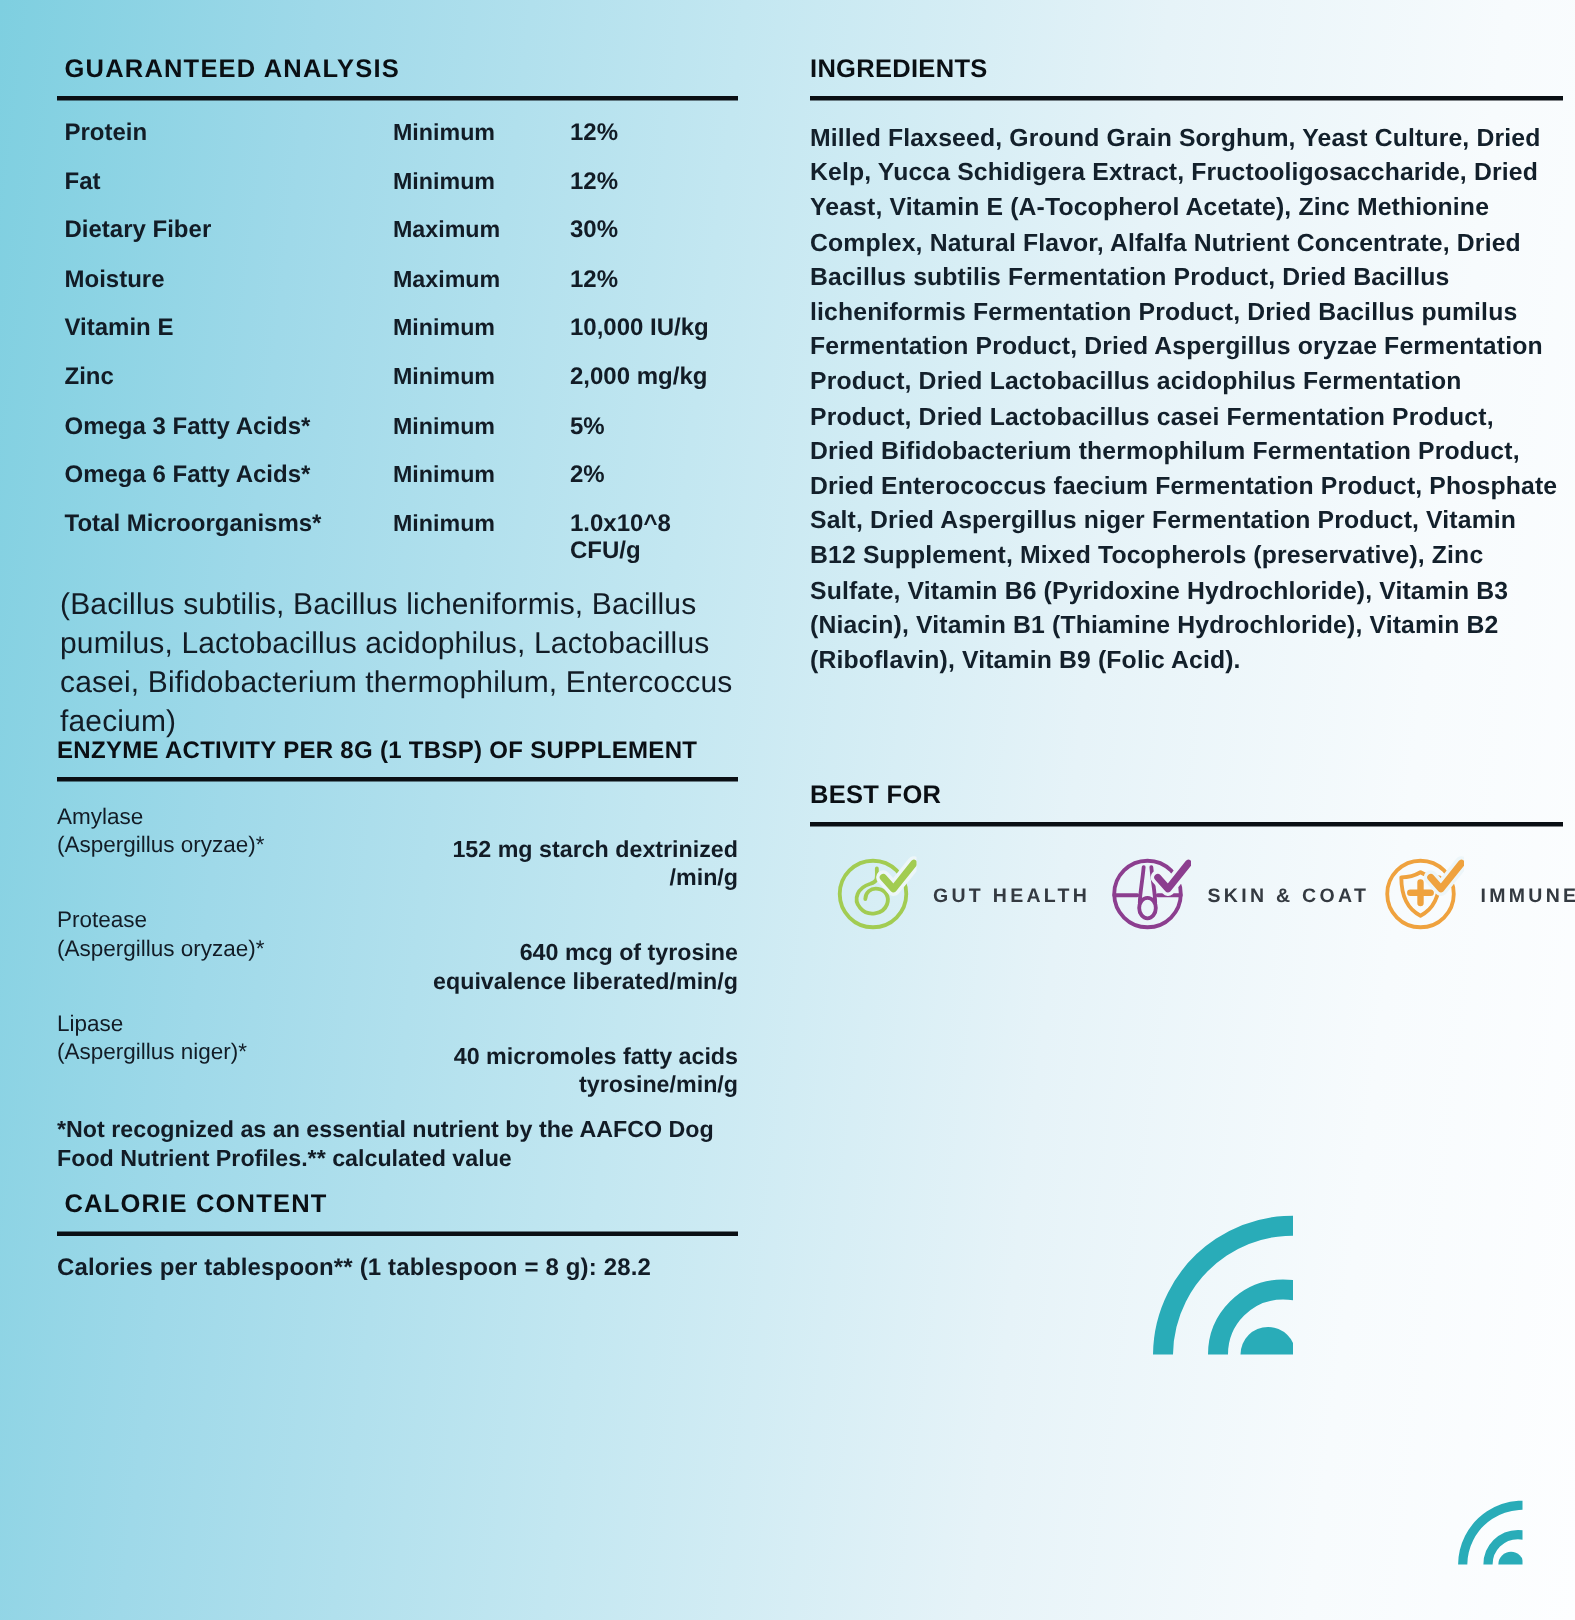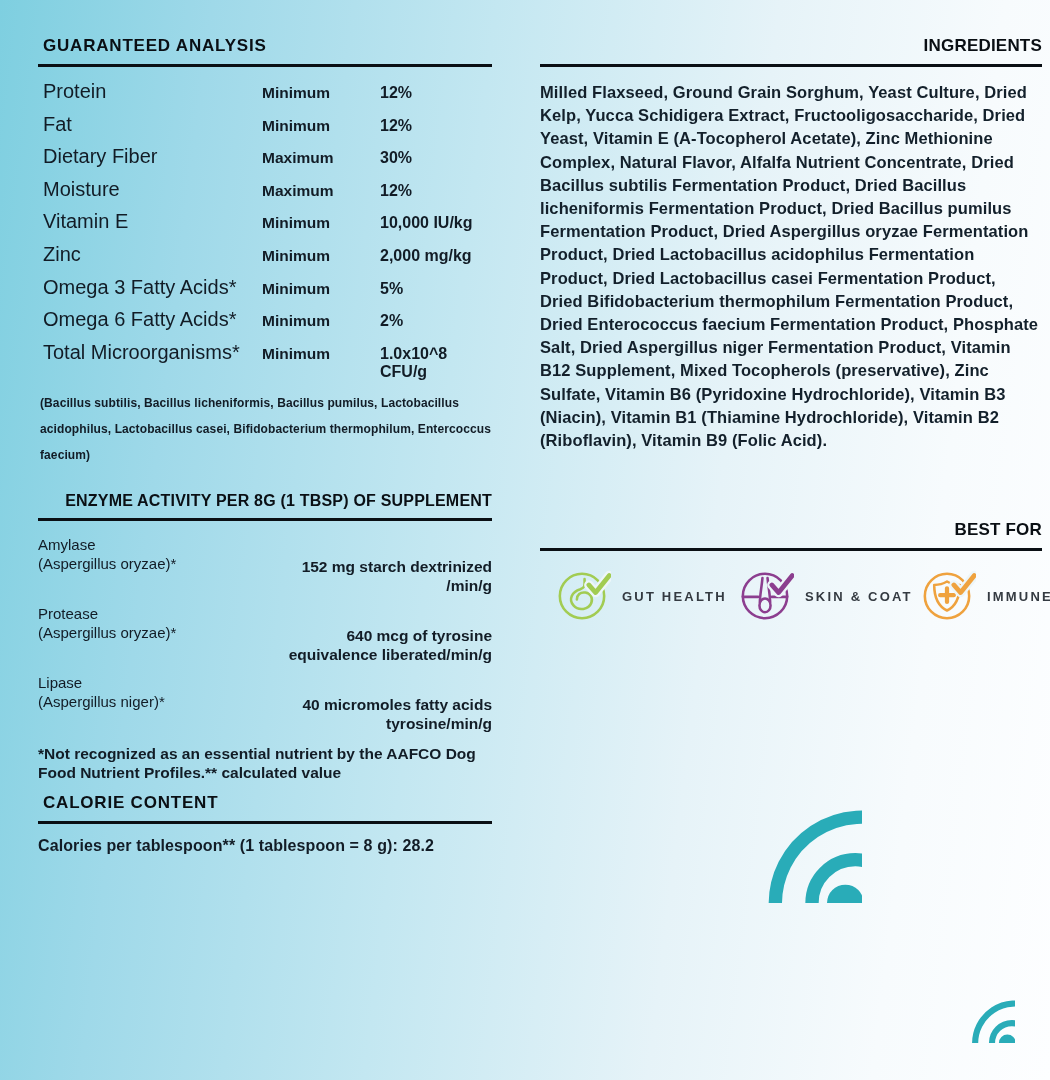--- a/index.html
+++ b/index.html
@@ -10,30 +10,30 @@
     background:linear-gradient(97deg,#7ecfe0 0%,#9fd9e9 18%,#c3e7f1 42%,#e6f3f8 66%,#f7fbfd 85%,#fdfeff 100%);
   }
   .col{position:absolute;top:36px;}
   .col-left{left:38px;width:454px;}
   .col-right{left:540px;width:502px;}
   .block{position:absolute;left:0;right:0;}
   h2.sec{
     margin:0;font-size:17px;font-weight:800;letter-spacing:.8px;
     color:#0a0f14;padding-left:5px;
   }
-  h2.tight{font-size:16px;letter-spacing:.2px;padding-left:0;text-align:right;}
+  h2.tight{font-size:16px;letter-spacing:.2px;padding-left:0;}
   .rule{height:3px;background:#0a0f14;margin-top:8px;}
   
   .ga-rows{margin-top:13px;}
   .ga-row{display:flex;align-items:baseline;height:32.6px;padding-left:5px;}
-  .ga-name{width:219px;font-size:20px;font-weight:400;}
+  .ga-name{width:219px;font-size:16px;font-weight:700;}
   .ga-qual{width:118px;font-size:15.5px;font-weight:700;}
   .ga-val{flex:1;text-align:left;font-size:16px;font-weight:700;}
   .note{
-    margin-top:17px;font-size:12px;line-height:26px;font-weight:700;
+    margin-top:17px;font-size:20px;line-height:26px;font-weight:400;
     letter-spacing:.1px;padding-left:2px;
   }
   
   .enz-rows{margin-top:15px;}
   .enz-row{display:flex;margin-bottom:10px;}
   .enz-left{width:240px;font-size:15px;font-weight:400;line-height:18.6px;}
   .enz-right{flex:1;text-align:right;font-size:15.5px;font-weight:700;line-height:18.6px;margin-top:22px;}
   .footnote{margin-top:0;font-size:15.5px;font-weight:700;line-height:19.5px;}
   .cal-text{margin-top:13px;font-size:16px;font-weight:700;letter-spacing:.1px;}
   

